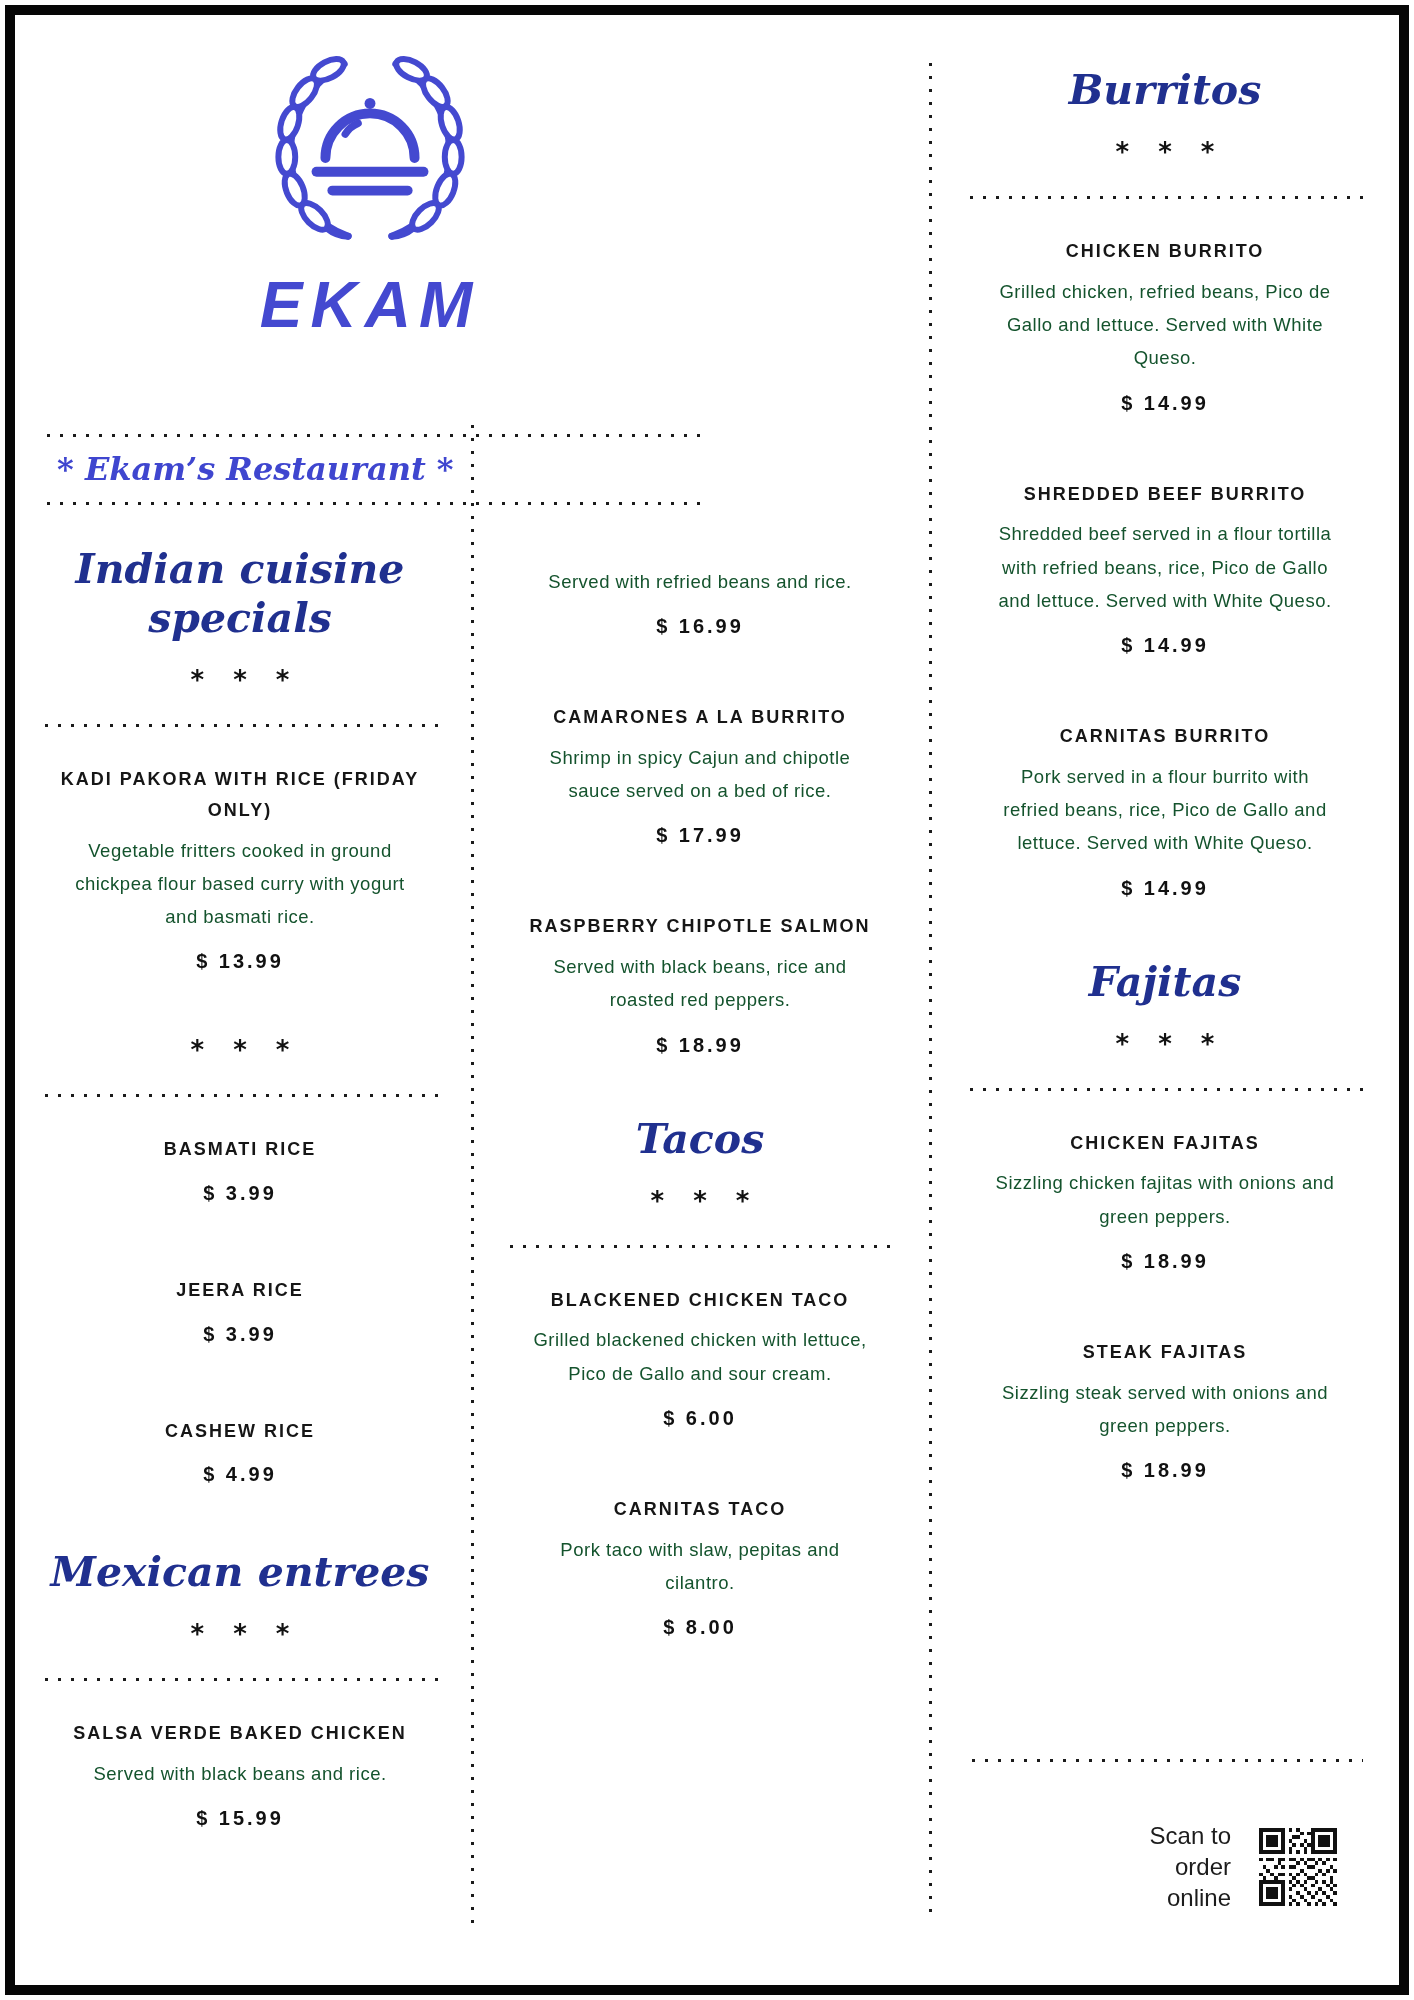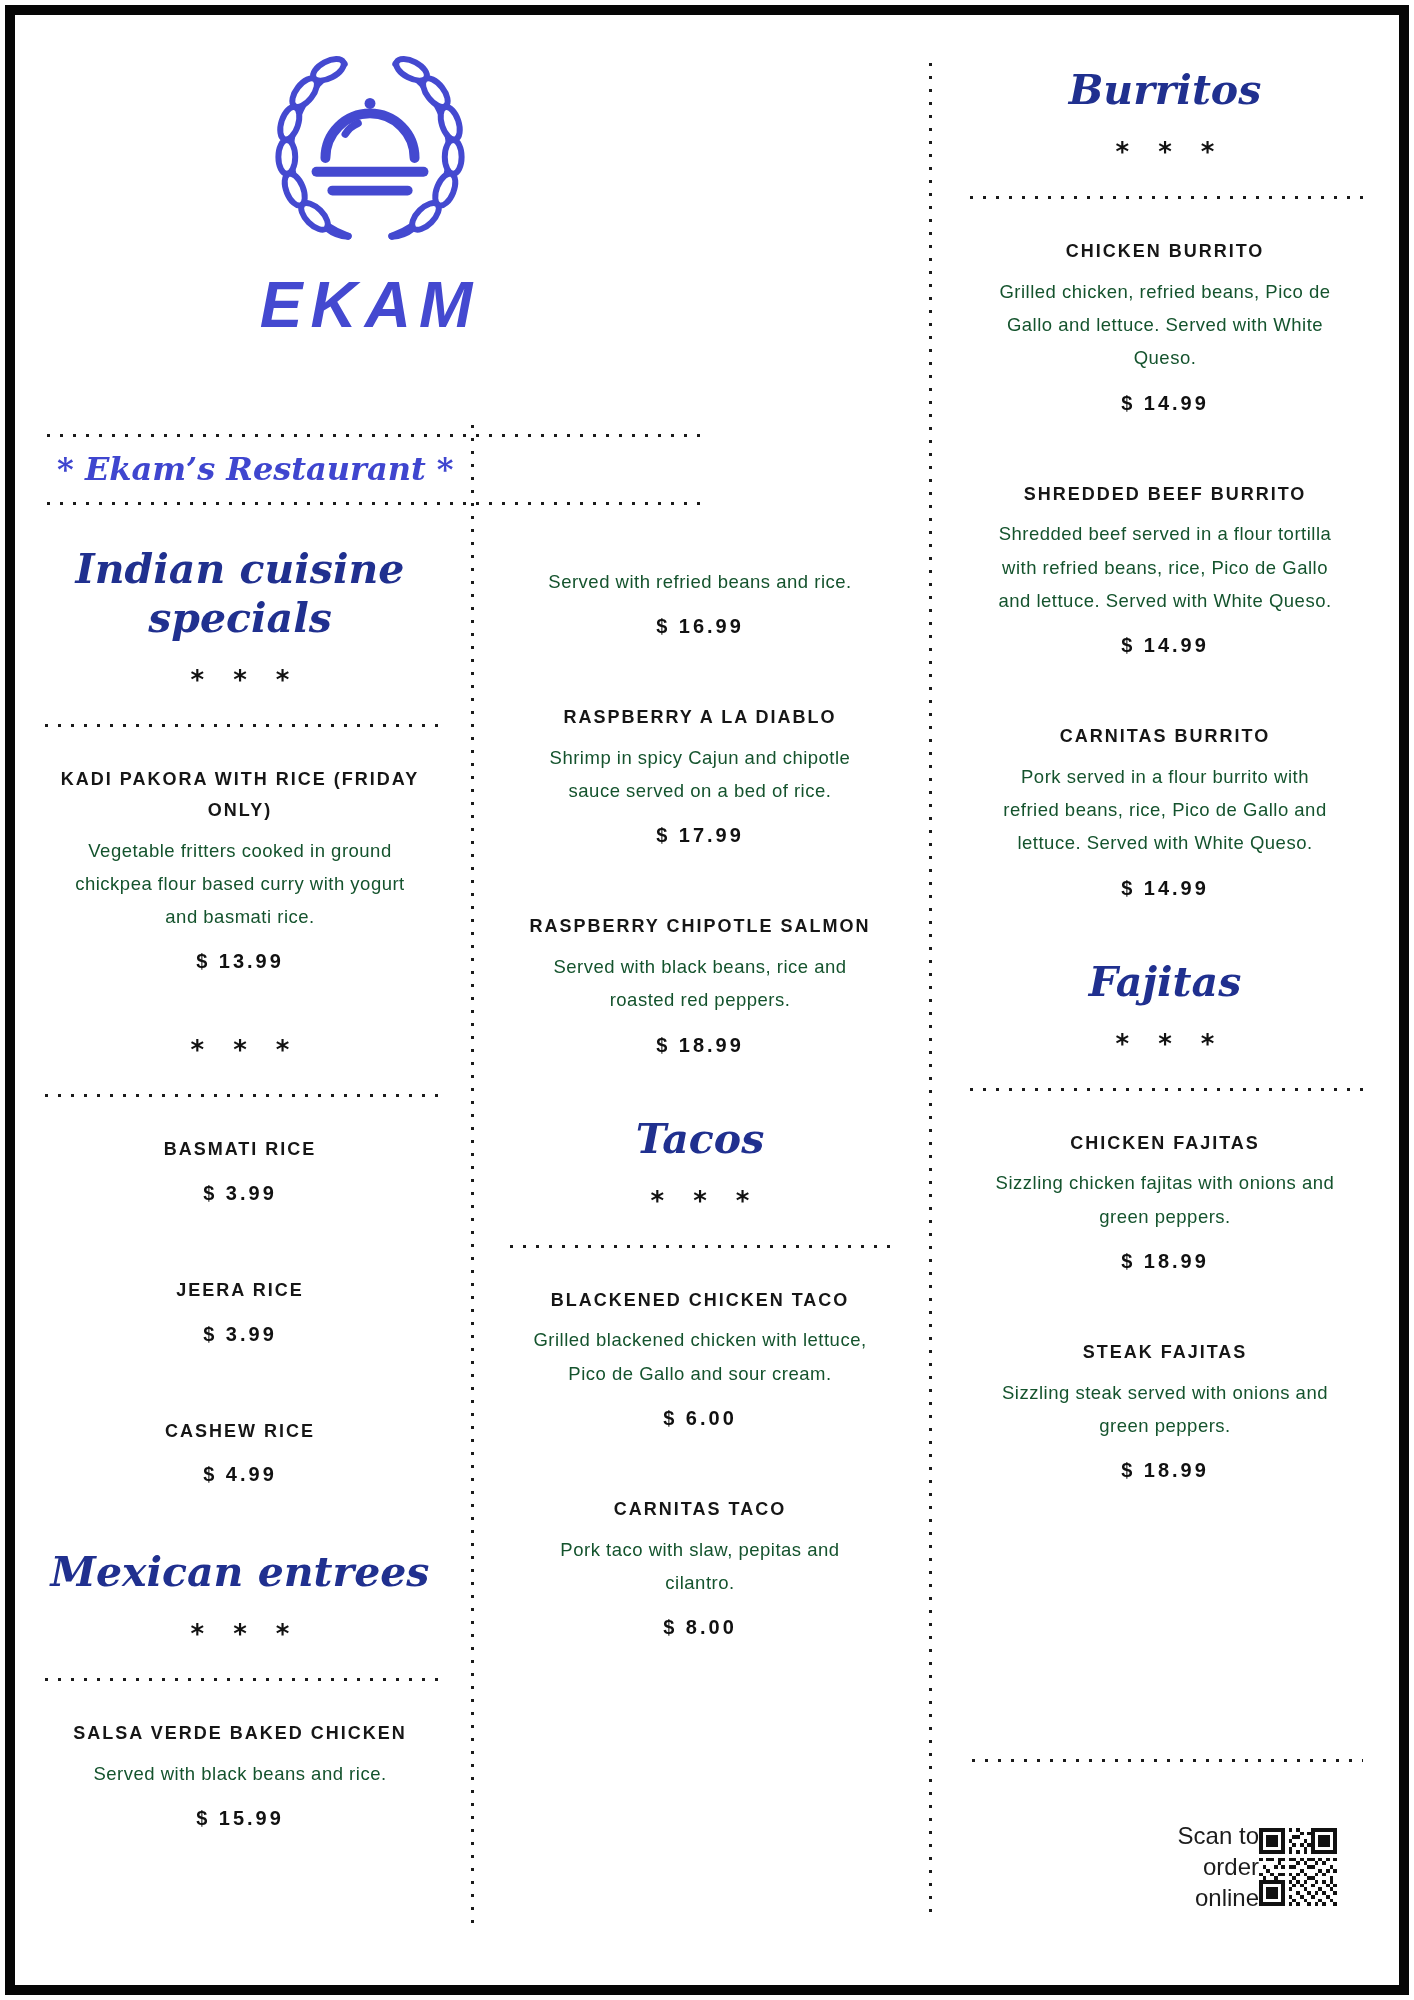--- a/index.html
+++ b/index.html
@@ -66,21 +66,21 @@
     letter-spacing:0.5px; line-height:1.8; color:#14532d;
   }
   .item-price { margin:14px 0 0 0; font-size:20px; font-weight:bold; letter-spacing:3px; color:#111; line-height:1.4; }
 
   .col-left .section-rice .menu-item { margin-bottom:68px; }
   .col-left .section-rice .menu-item:last-child { margin-bottom:0; }
 
   
   .scan-row {
     position:absolute; left:965px; top:1820px; width:372px;
-    display:flex; justify-content:flex-end; align-items:center; gap:0;
+    display:flex; justify-content:flex-end; align-items:center; gap:28px;
   }
   .scan-text { text-align:right; font-size:24px; line-height:1.3; color:#1c1c1c; }
   .qr { display:block; }
 </style>
 </head>
 <body>
 
 <div class="page">
   <div class="frame"></div>
 
@@ -170,21 +170,21 @@
   <div class="col col-mid">
     <div class="pad-top"></div>
 
     <section class="section">
       <div class="section-items" style="margin-top:0;">
         <article class="menu-item">
           <p class="item-desc">Served with refried beans and rice.</p>
           <div class="item-price">$ 16.99</div>
         </article>
         <article class="menu-item">
-          <h3 class="item-name">RASPBERRY A LA DIABLO</h3>
+          <h3 class="item-name">CAMARONES A LA BURRITO</h3>
           <p class="item-desc">Shrimp in spicy Cajun and chipotle sauce served on a bed of rice.</p>
           <div class="item-price">$ 17.99</div>
         </article>
         <article class="menu-item">
           <h3 class="item-name">RASPBERRY CHIPOTLE SALMON</h3>
           <p class="item-desc">Served with black beans, rice and roasted red peppers.</p>
           <div class="item-price">$ 18.99</div>
         </article>
       </div>
     </section>

